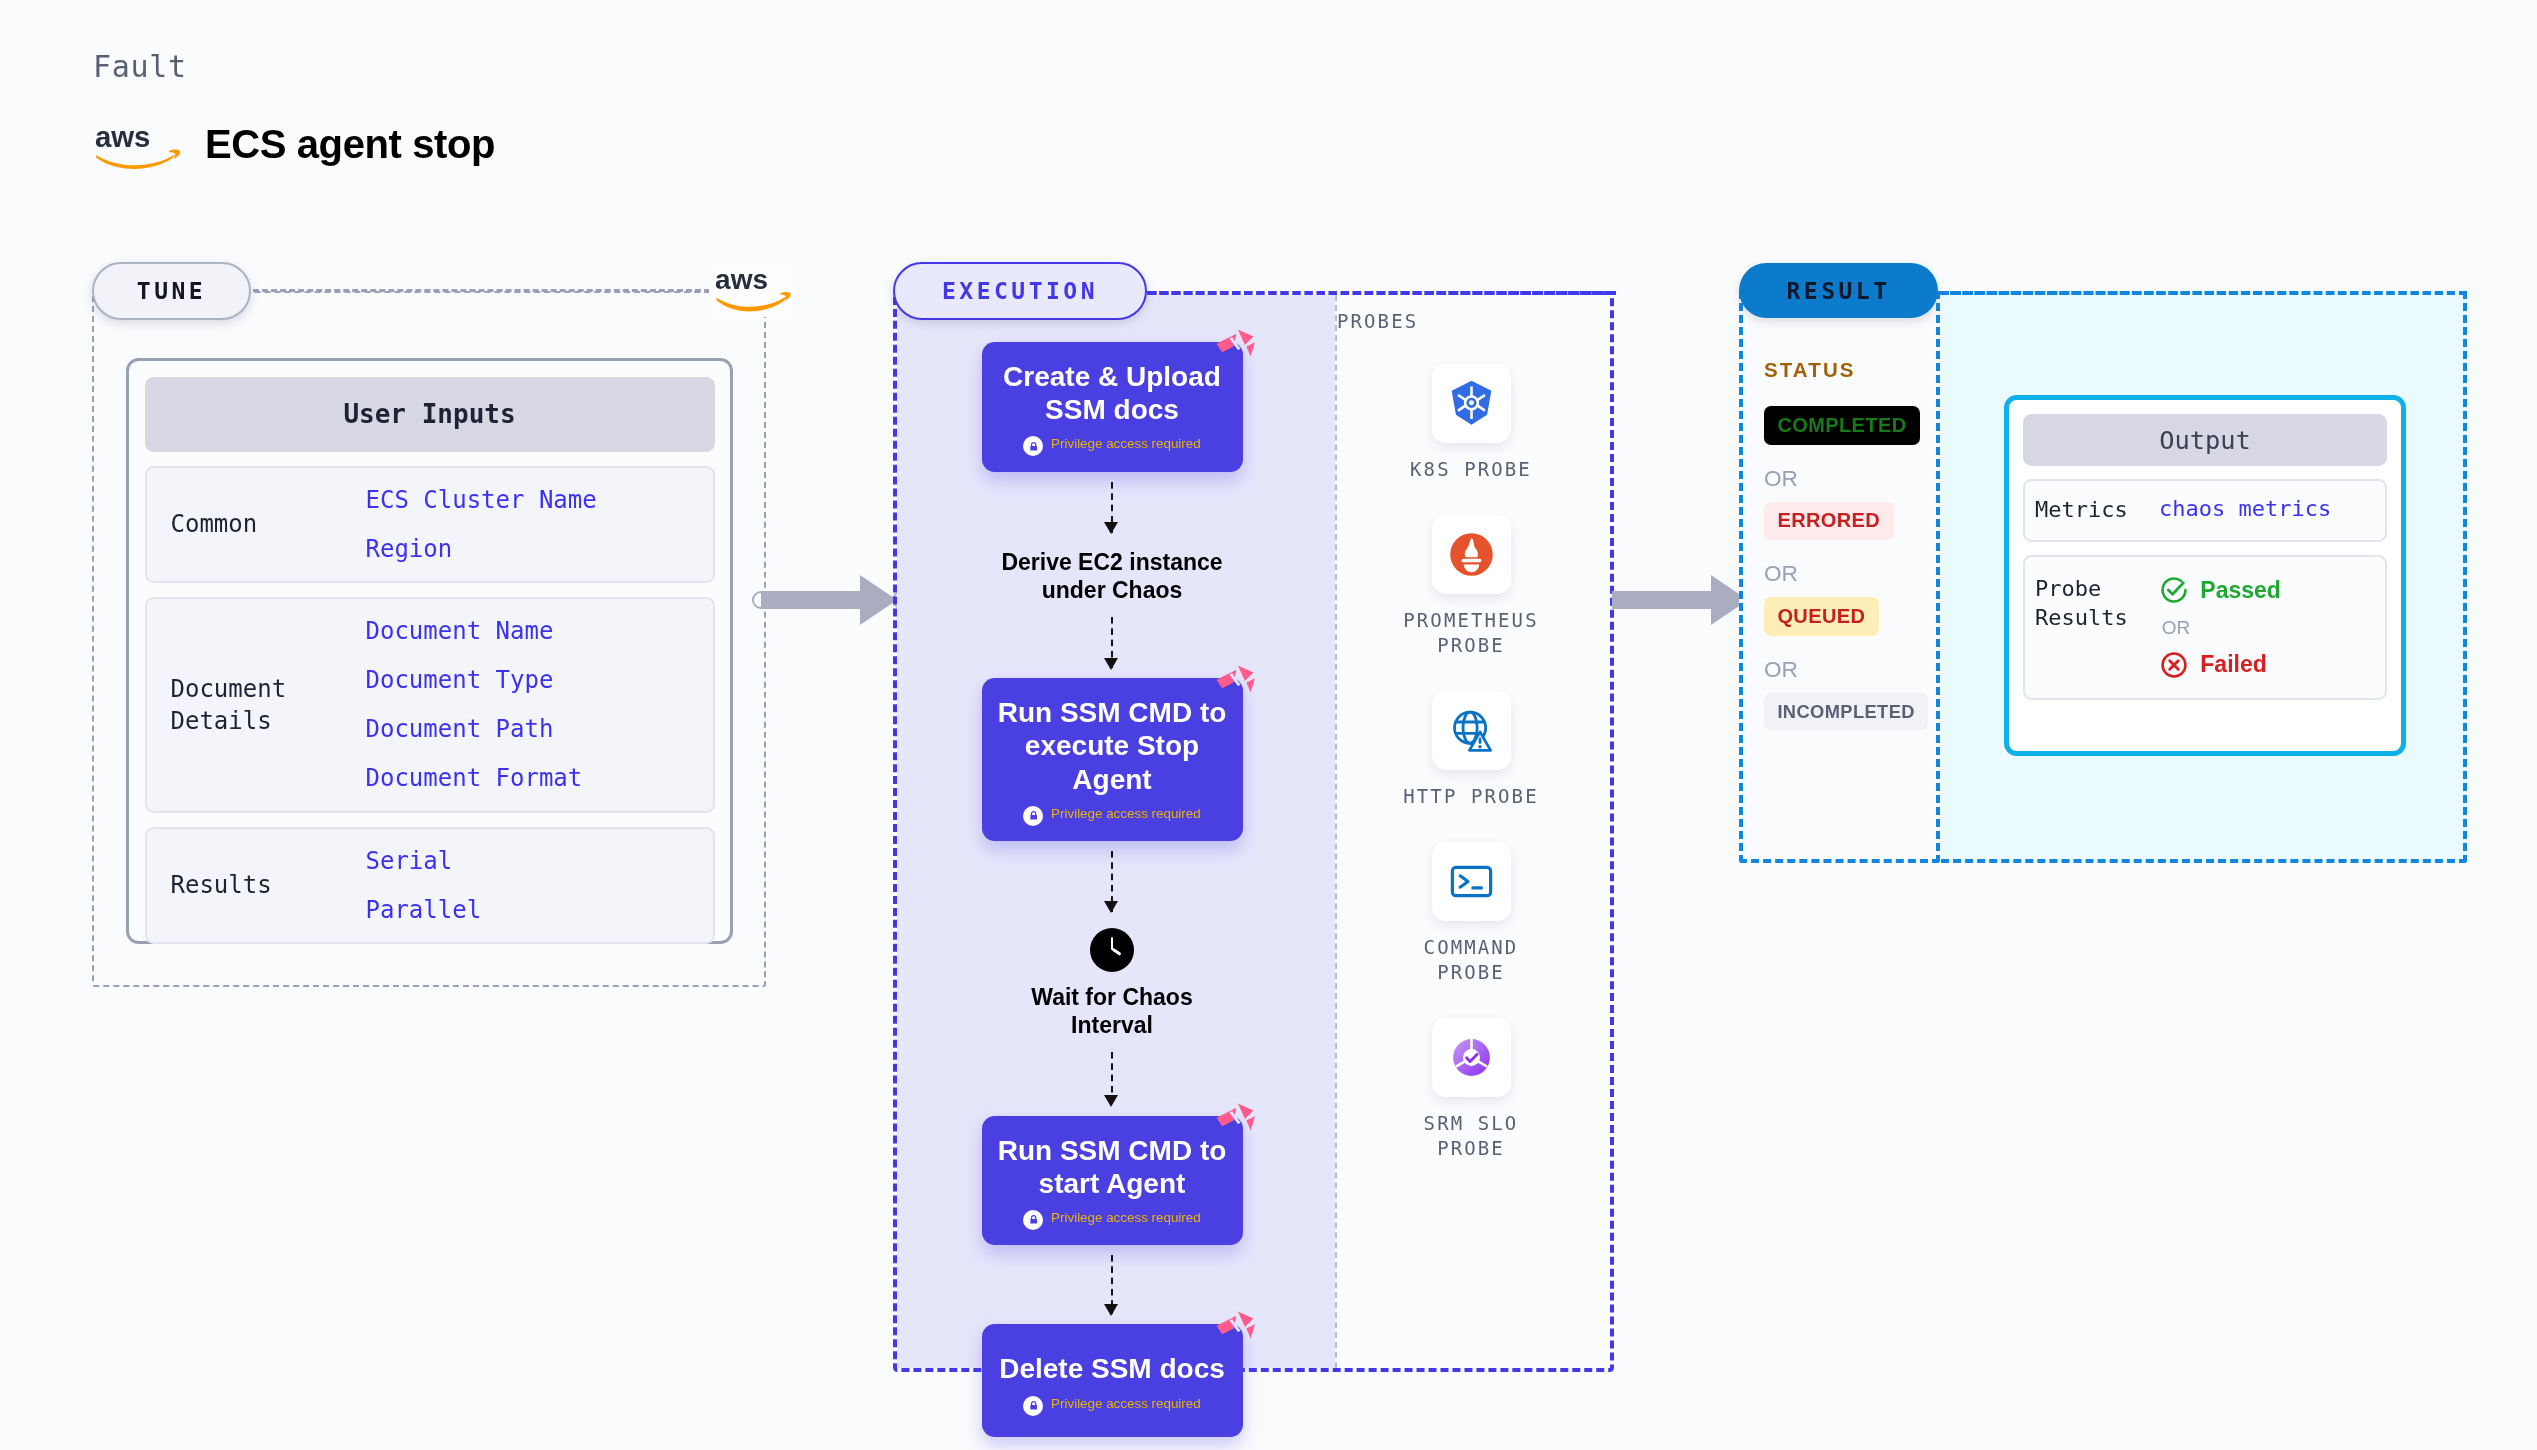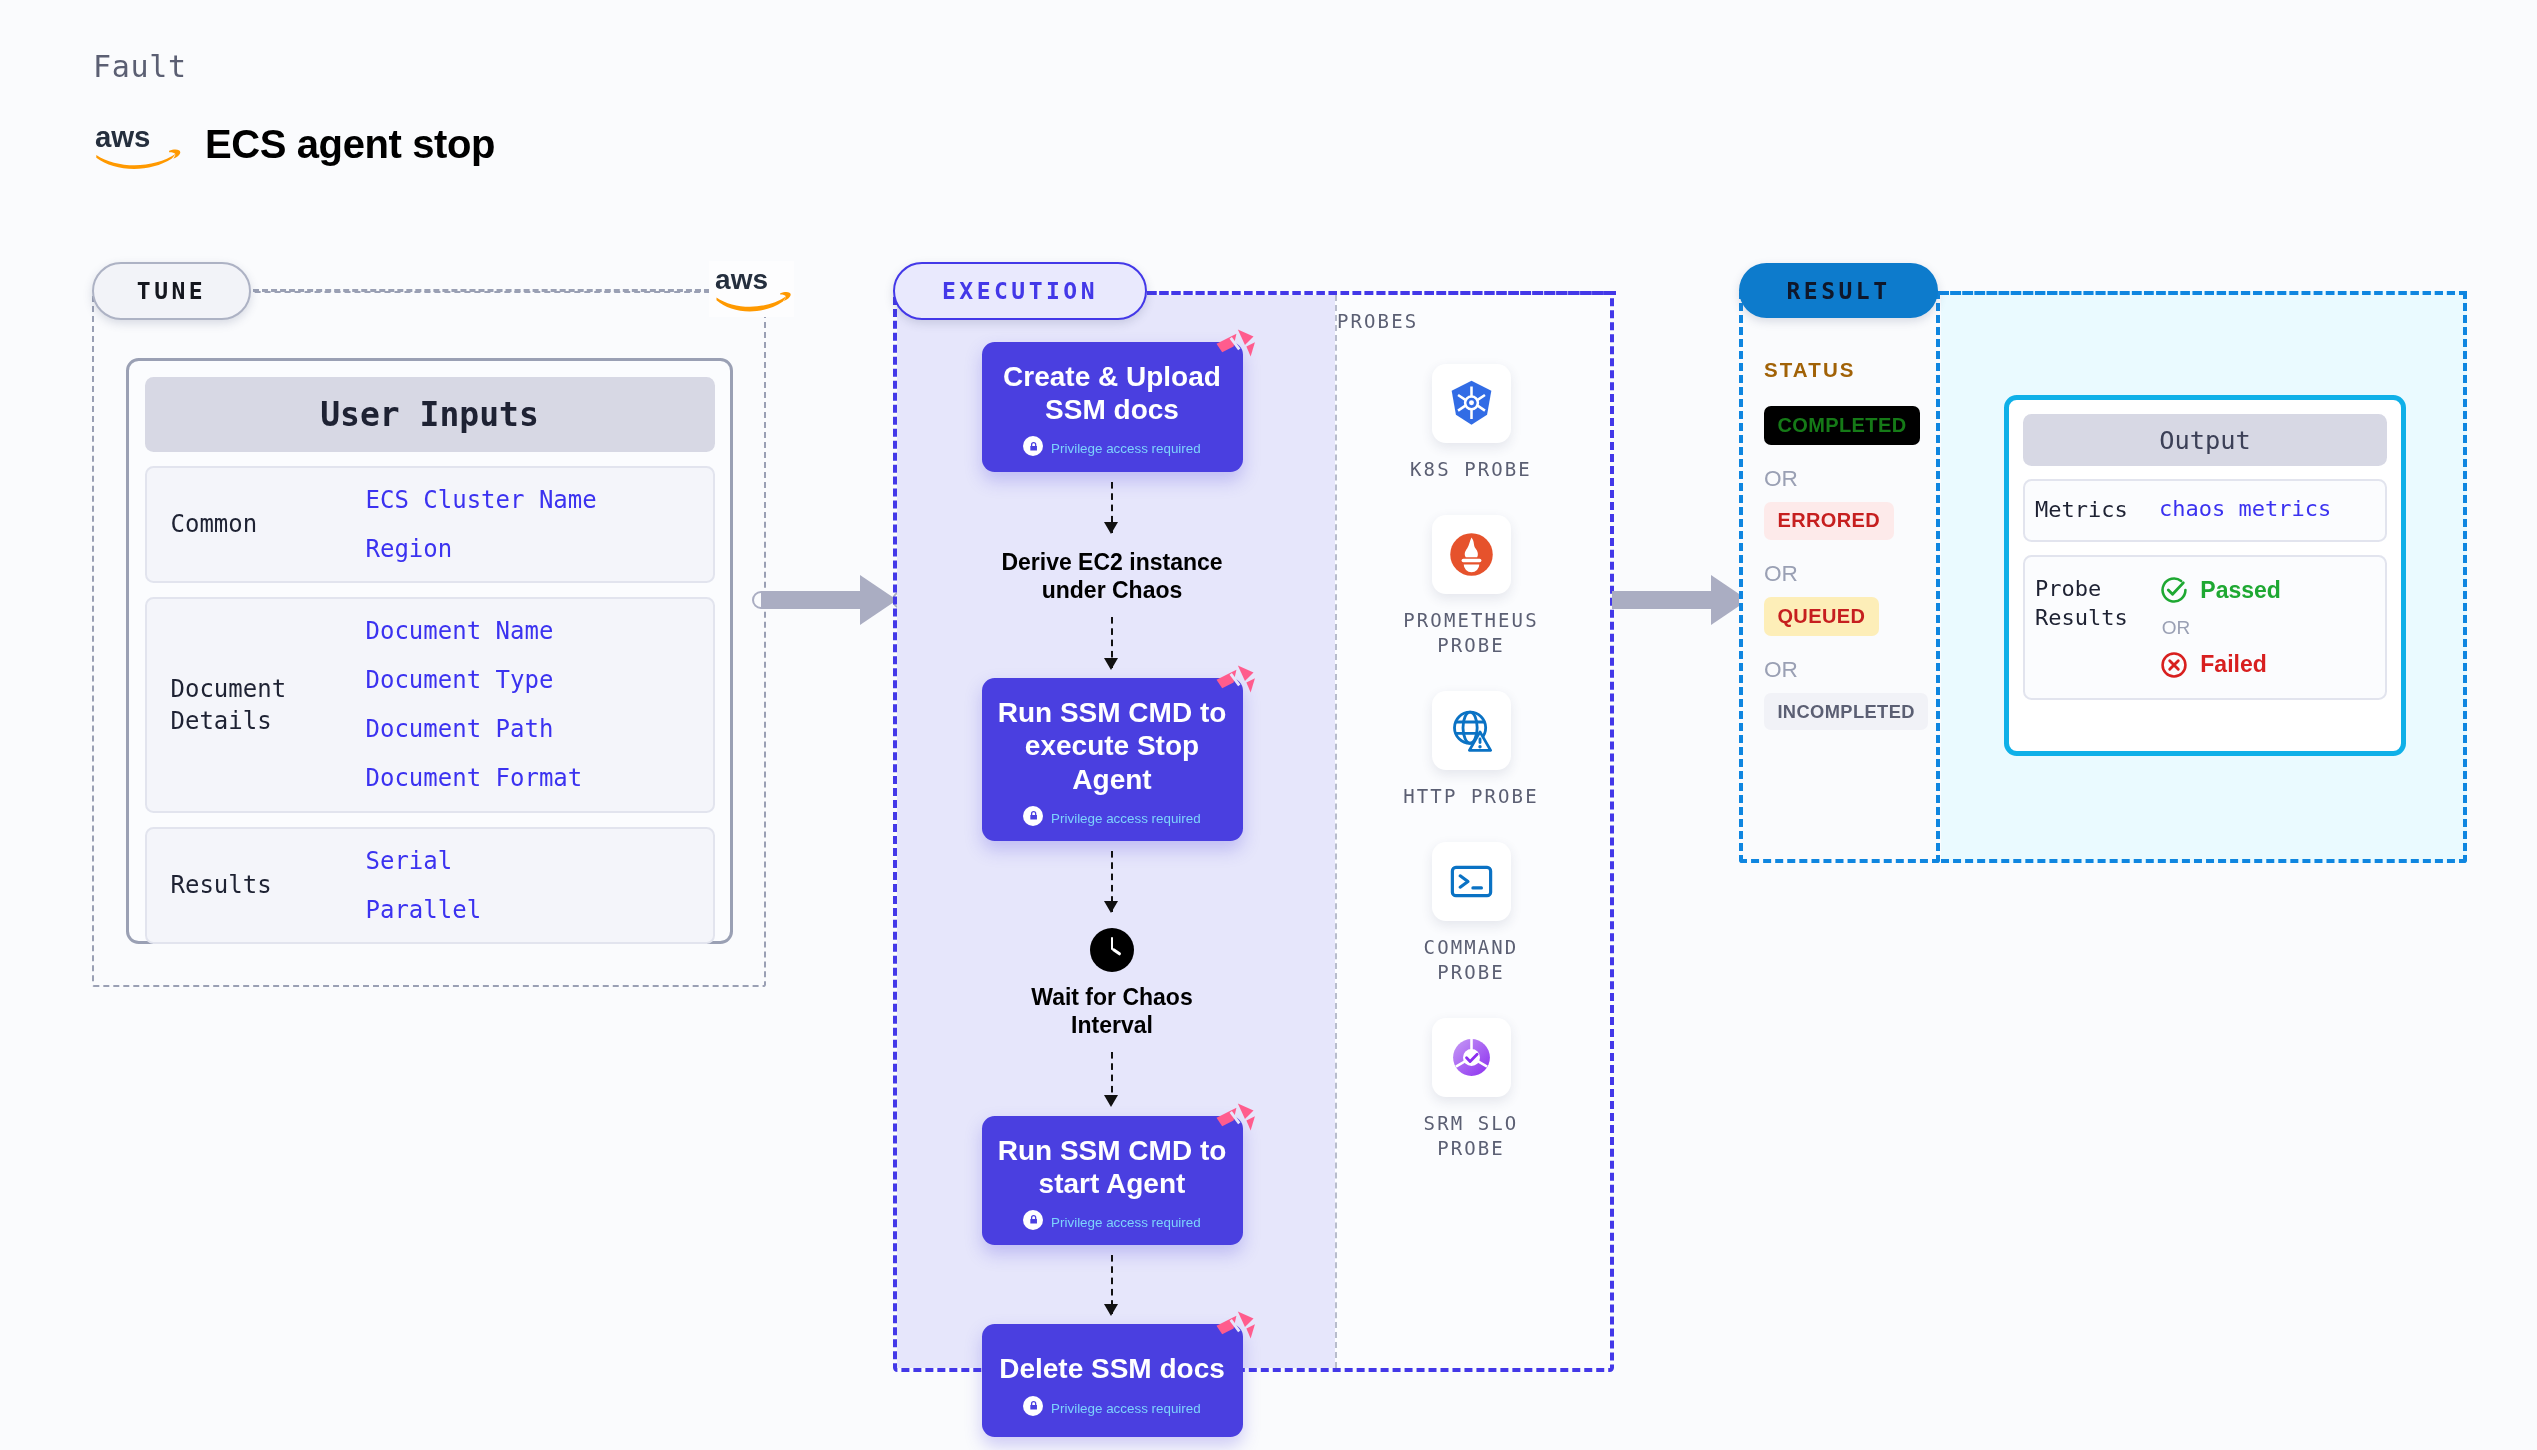--- a/index.html
+++ b/index.html
@@ -121,21 +121,21 @@
   .ui-card {
     position: absolute; left: 126px; top: 358px;
     width: 607px; height: 586px;
     background: #fbfcfe; border: 3.5px solid #9aa0b4; border-radius: 12.7px;
     padding: 15.5px;
   }
   .ui-head {
     height: 75px; background: #d7d8e4; border-radius: 8.5px;
     display: flex; align-items: center; justify-content: center;
     font-family: "DejaVu Sans Mono", monospace;
-    font-size: 33px; color: #1e2233; font-weight: bold;
+    font-size: 26px; color: #1e2233; font-weight: bold;
   }
   .ui-sec {
     margin-top: 14px; border: 2.1px solid #e2e4ee; border-radius: 8.5px;
     background: #f4f5fa; display: flex; padding: 18.3px 7px;
   }
   .ui-sec-label {
     width: 212px; flex-shrink: 0;
     font-family: "DejaVu Sans Mono", monospace;
     font-size: 24px; color: #1e2233;
     display: flex; align-items: center; padding-left: 17px;
@@ -154,22 +154,22 @@
     background: #4a3fe0; border-radius: 12.7px;
     padding: 18.3px 12.7px 15.5px;
     box-shadow: 0 8.5px 17px rgba(74,63,224,.25);
   }
   .node-title {
     color: #fff; font-size: 28px; font-weight: bold;
     text-align: center; line-height: 1.18;
   }
   .node-priv {
     margin-top: 10px;
-    display: flex; align-items: flex-end; justify-content: center; gap: 7.8px;
-    color: #7dd3fc; font-size: 13.4px;
+    display: flex; align-items: flex-start; justify-content: center; gap: 7.8px;
+    color: #eab308; font-size: 13.4px;
   }
   .lock-ic {
     width: 20px; height: 20px; background: #fff; border-radius: 50%;
     display: flex; align-items: center; justify-content: center;
   }
   .litmus-flag {
     position: absolute; right: -12px; top: -14px;
     width: 40px; height: 37px;
   }
   .node-plain {

